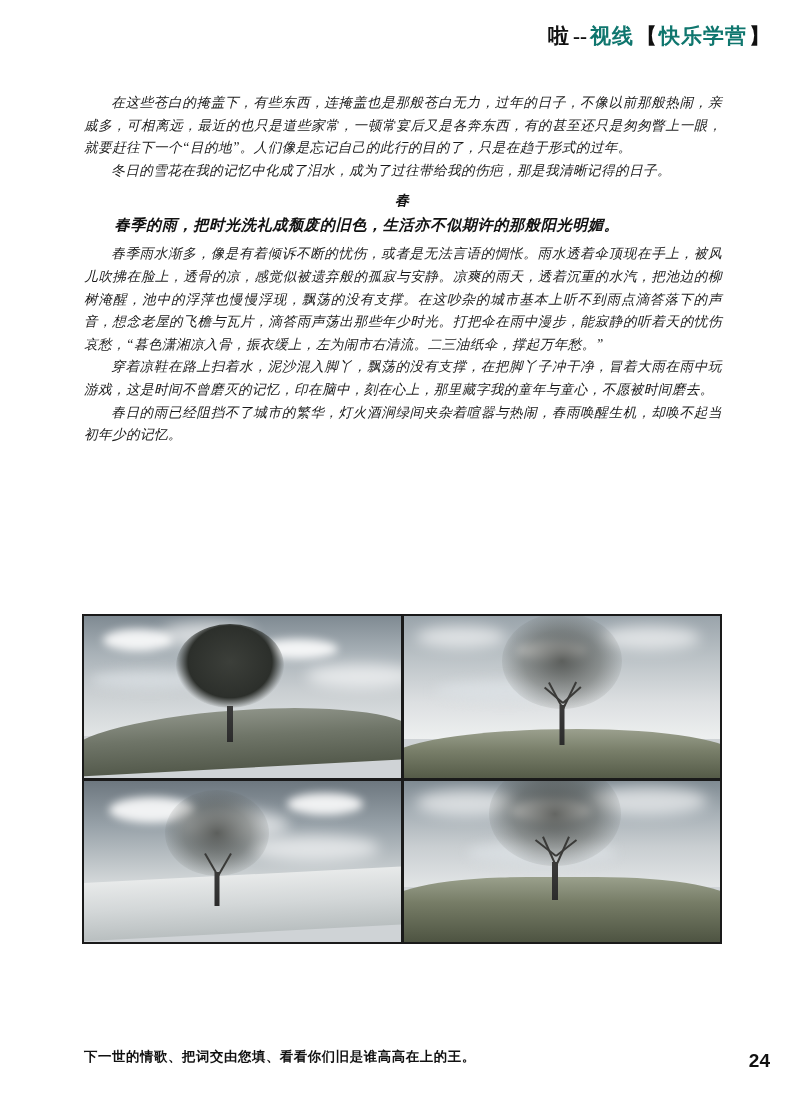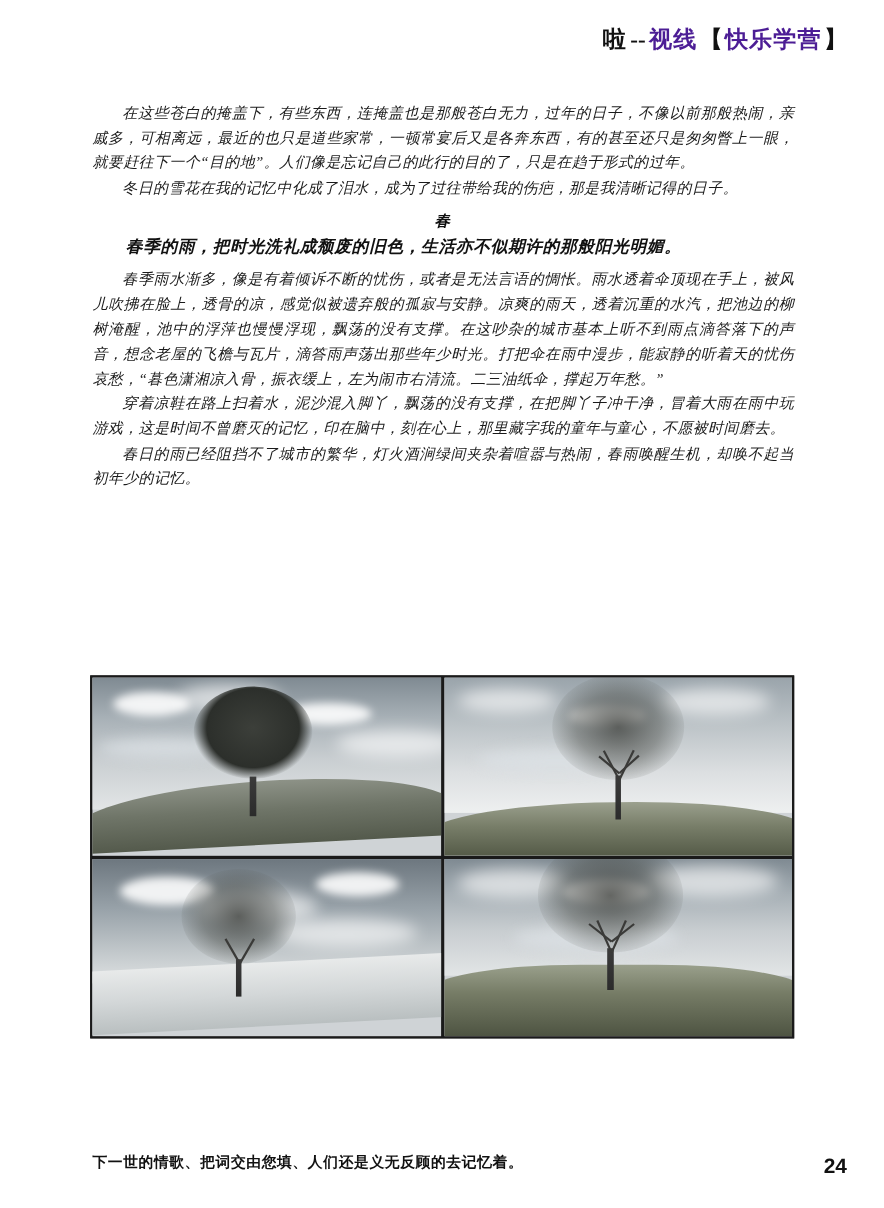--- a/index.html
+++ b/index.html
@@ -42,21 +42,21 @@
     font-size: 21px;
     font-weight: bold;
     letter-spacing: 0px;
     color: #111;
     padding: 0 1px;
   }
   .header-title {
     font-size: 21px;
     font-weight: bold;
     letter-spacing: 1px;
-    color: #4c1d95;
+    color: #0f766e;
   }
   .header-bracket {
     font-size: 21px;
     font-weight: bold;
     color: #111;
   }
 
   
   .content {
     position: absolute;
@@ -304,16 +304,16 @@
         <div class="trunk" style="height:38px;width:6px;"></div>
         <div class="branch" style="width:2px;height:32px;left:50%;bottom:34px;transform:rotate(-24deg);"></div>
         <div class="branch" style="width:2px;height:32px;left:50%;bottom:34px;transform:rotate(24deg);"></div>
         <div class="branch" style="width:2px;height:26px;left:50%;bottom:44px;transform:rotate(-52deg);"></div>
         <div class="branch" style="width:2px;height:26px;left:50%;bottom:44px;transform:rotate(52deg);"></div>
       </div>
     </div>
 
   </div>
 
-  <div class="footer-text">下一世的情歌、把词交由您填、人们还是义无反顾的去记忆着。</div>
+  <div class="footer-text">下一世的情歌、把词交由您填、看看你们旧是谁高高在上的王。</div>
   <div class="page-number">24</div>
 
 </div>
 
 </body></html>

